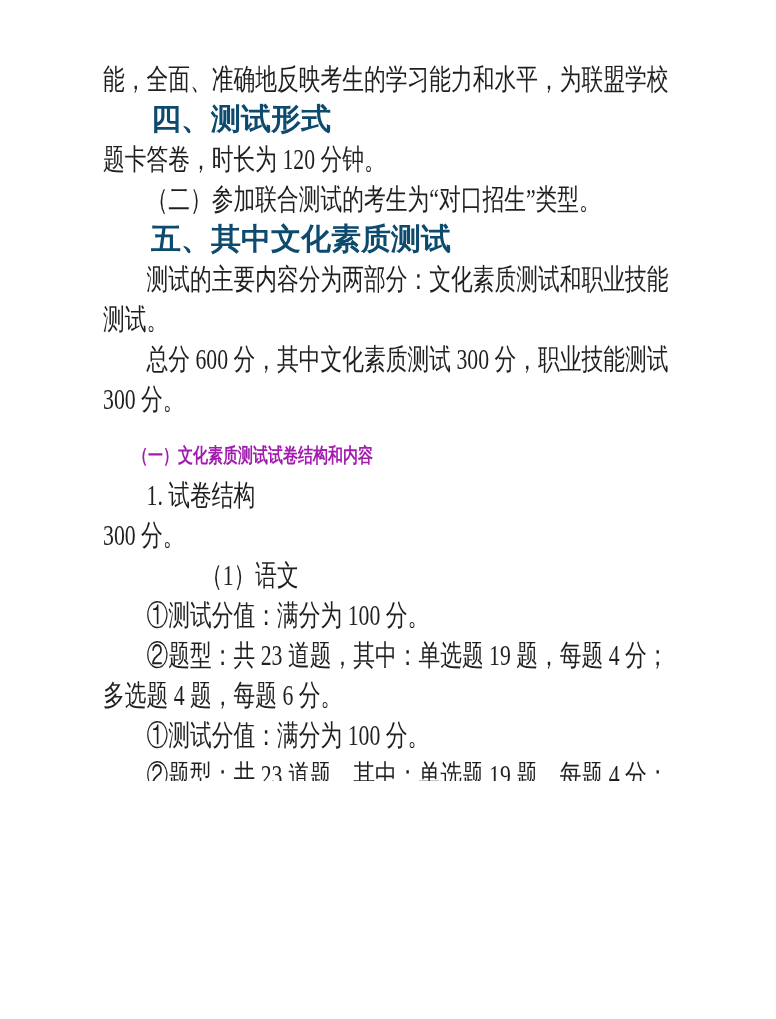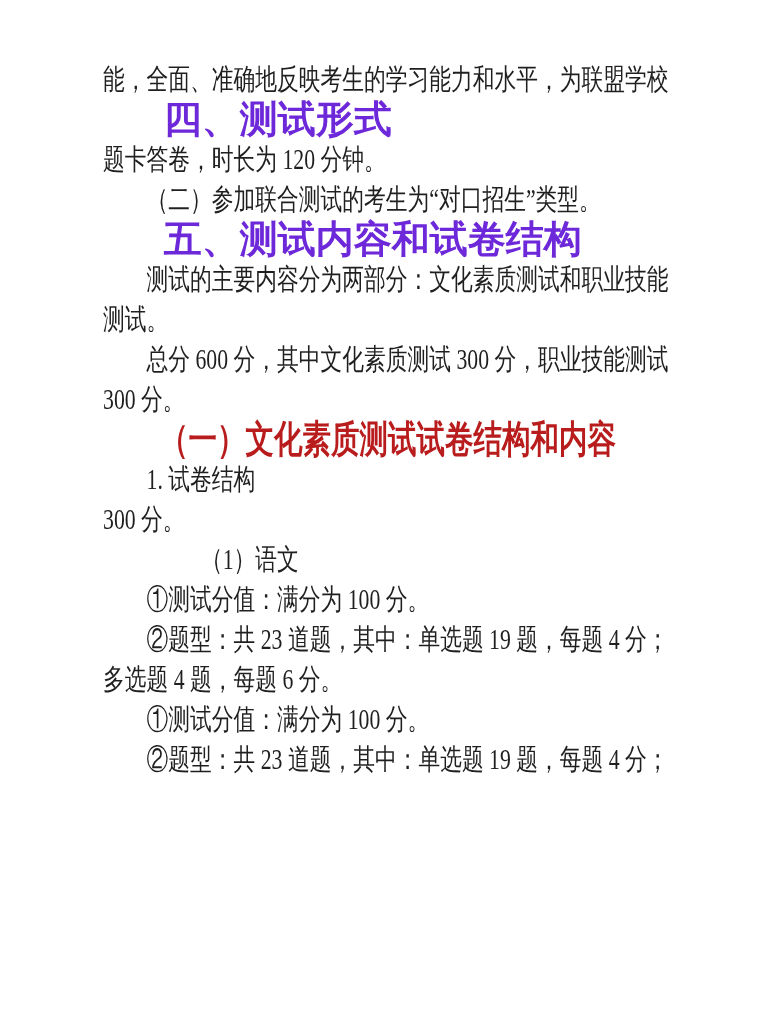--- a/index.html
+++ b/index.html
@@ -32,48 +32,49 @@
     white-space: pre;
   }
   .body {
     font-family: "Liberation Serif", "DejaVu Serif", serif;
     font-size: 29px;
     font-weight: 400;
     color: #1f1f1f;
   }
   .heading-sans {
     font-family: "Liberation Sans", "DejaVu Sans", sans-serif;
-    font-size: 38px;
+    font-size: 30px;
     font-weight: 700;
-    color: #6d28d9;
+    color: #0c4a6e;
   }
   .heading-sans .txt {
     transform: none;
   }
   .heading-kai {
     font-family: "Liberation Serif", "DejaVu Serif", serif;
-    font-size: 38px;
+    font-size: 20px;
     font-weight: 700;
-    color: #b91c1c;
+    color: #a21caf;
+    margin-top: 16px;
   }
   .txt.ind-first { padding-left: 2em; }
   .heading-sans .txt.ind-first { padding-left: 1.6em; }
   .txt.ind-deep { padding-left: 4.5em; }
   .txt.ind-none { padding-left: 0; }
 </style>
 </head>
 <body>
 
 <div class="page">
   <div class="doc-body">
       <div class="line body"><span class="txt ind-none">能，全面、准确地反映考生的学习能力和水平，为联盟学校</span></div>
       <div class="line heading-sans"><span class="txt ind-first">四、测试形式</span></div>
       <div class="line body"><span class="txt ind-none">题卡答卷，时长为 120 分钟。</span></div>
       <div class="line body"><span class="txt ind-first">（二）参加联合测试的考生为“对口招生”类型。</span></div>
-      <div class="line heading-sans"><span class="txt ind-first">五、测试内容和试卷结构</span></div>
+      <div class="line heading-sans"><span class="txt ind-first">五、其中文化素质测试</span></div>
       <div class="line body"><span class="txt ind-first">测试的主要内容分为两部分：文化素质测试和职业技能</span></div>
       <div class="line body"><span class="txt ind-none">测试。</span></div>
       <div class="line body"><span class="txt ind-first">总分 600 分，其中文化素质测试 300 分，职业技能测试</span></div>
       <div class="line body"><span class="txt ind-none">300 分。</span></div>
       <div class="line heading-kai"><span class="txt ind-first">（一）文化素质测试试卷结构和内容</span></div>
       <div class="line body"><span class="txt ind-first">1. 试卷结构</span></div>
       <div class="line body"><span class="txt ind-none">300 分。</span></div>
       <div class="line body"><span class="txt ind-deep">（1）语文</span></div>
       <div class="line body"><span class="txt ind-first">①测试分值：满分为 100 分。</span></div>
       <div class="line body"><span class="txt ind-first">②题型：共 23 道题，其中：单选题 19 题，每题 4 分；</span></div>

